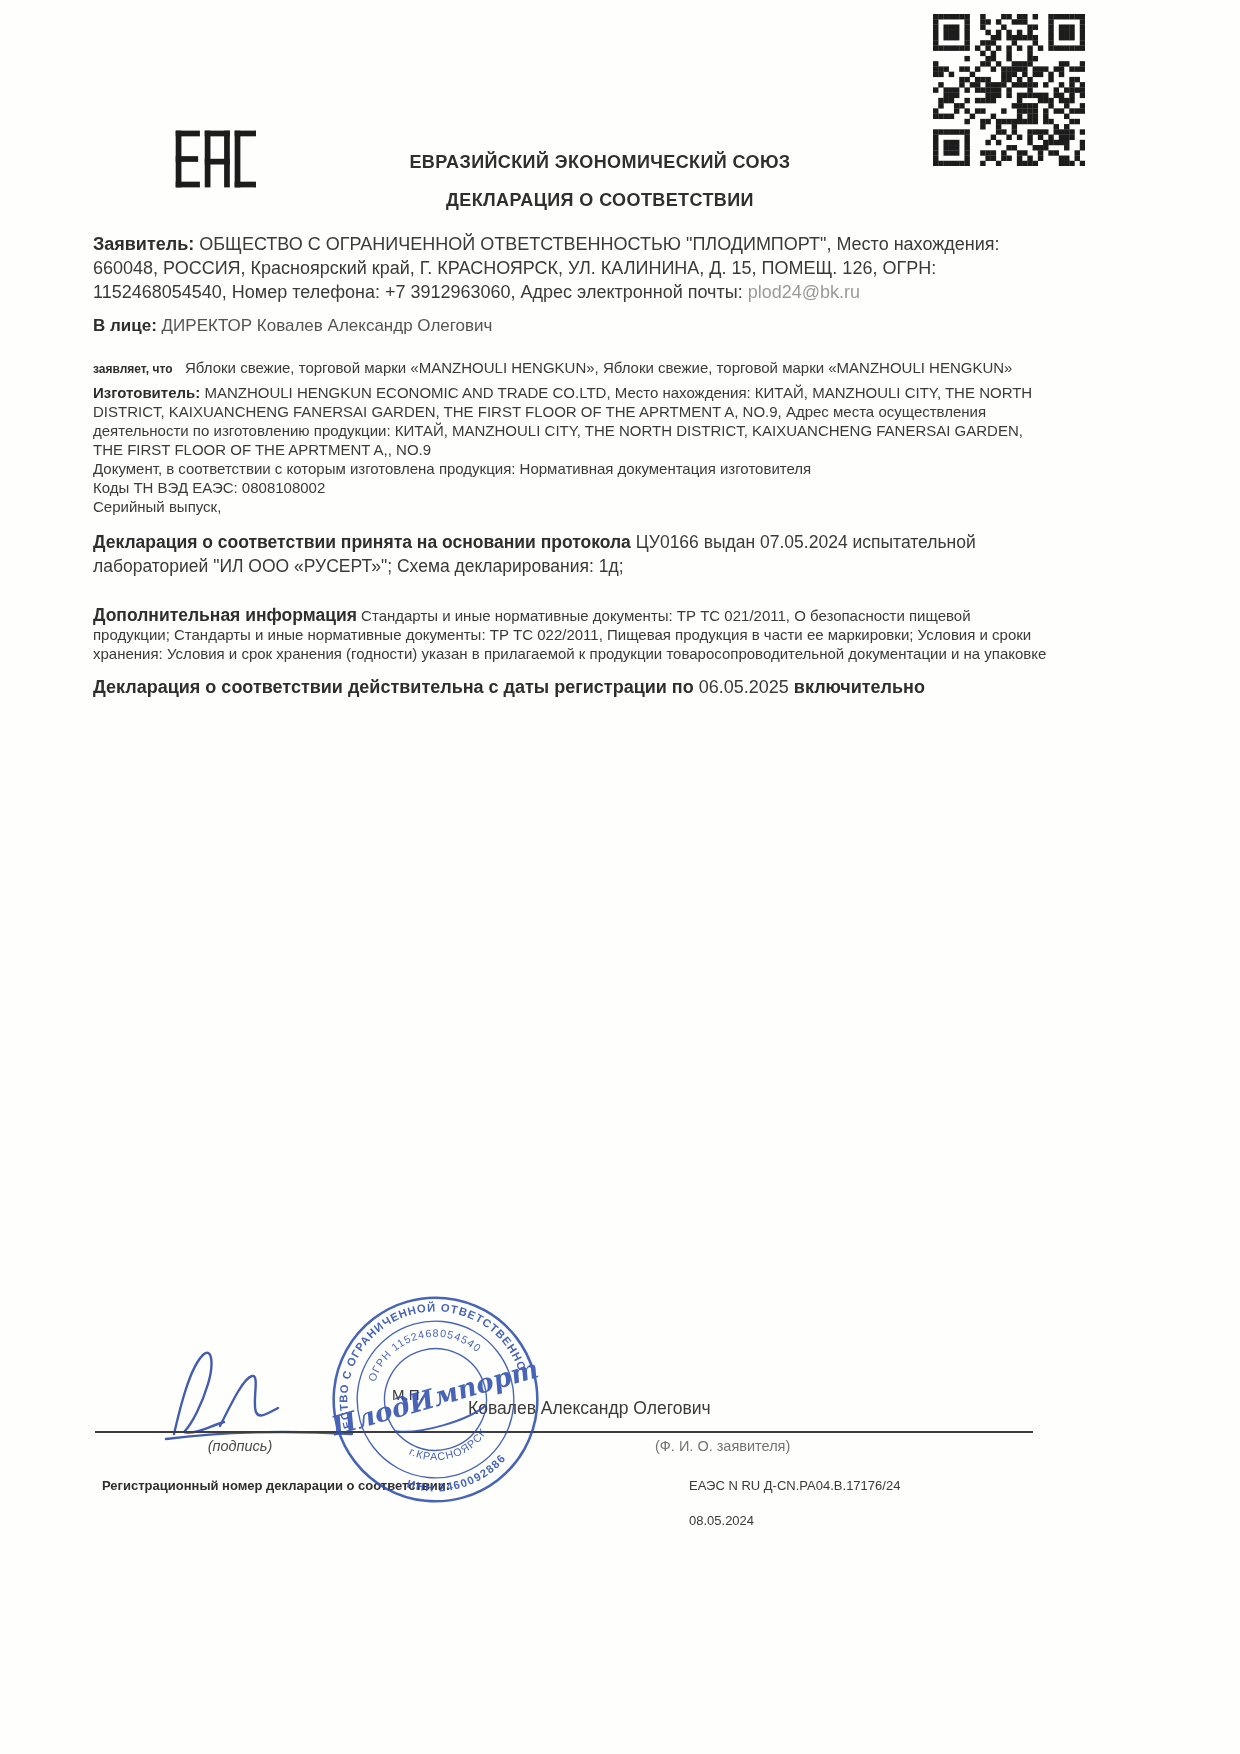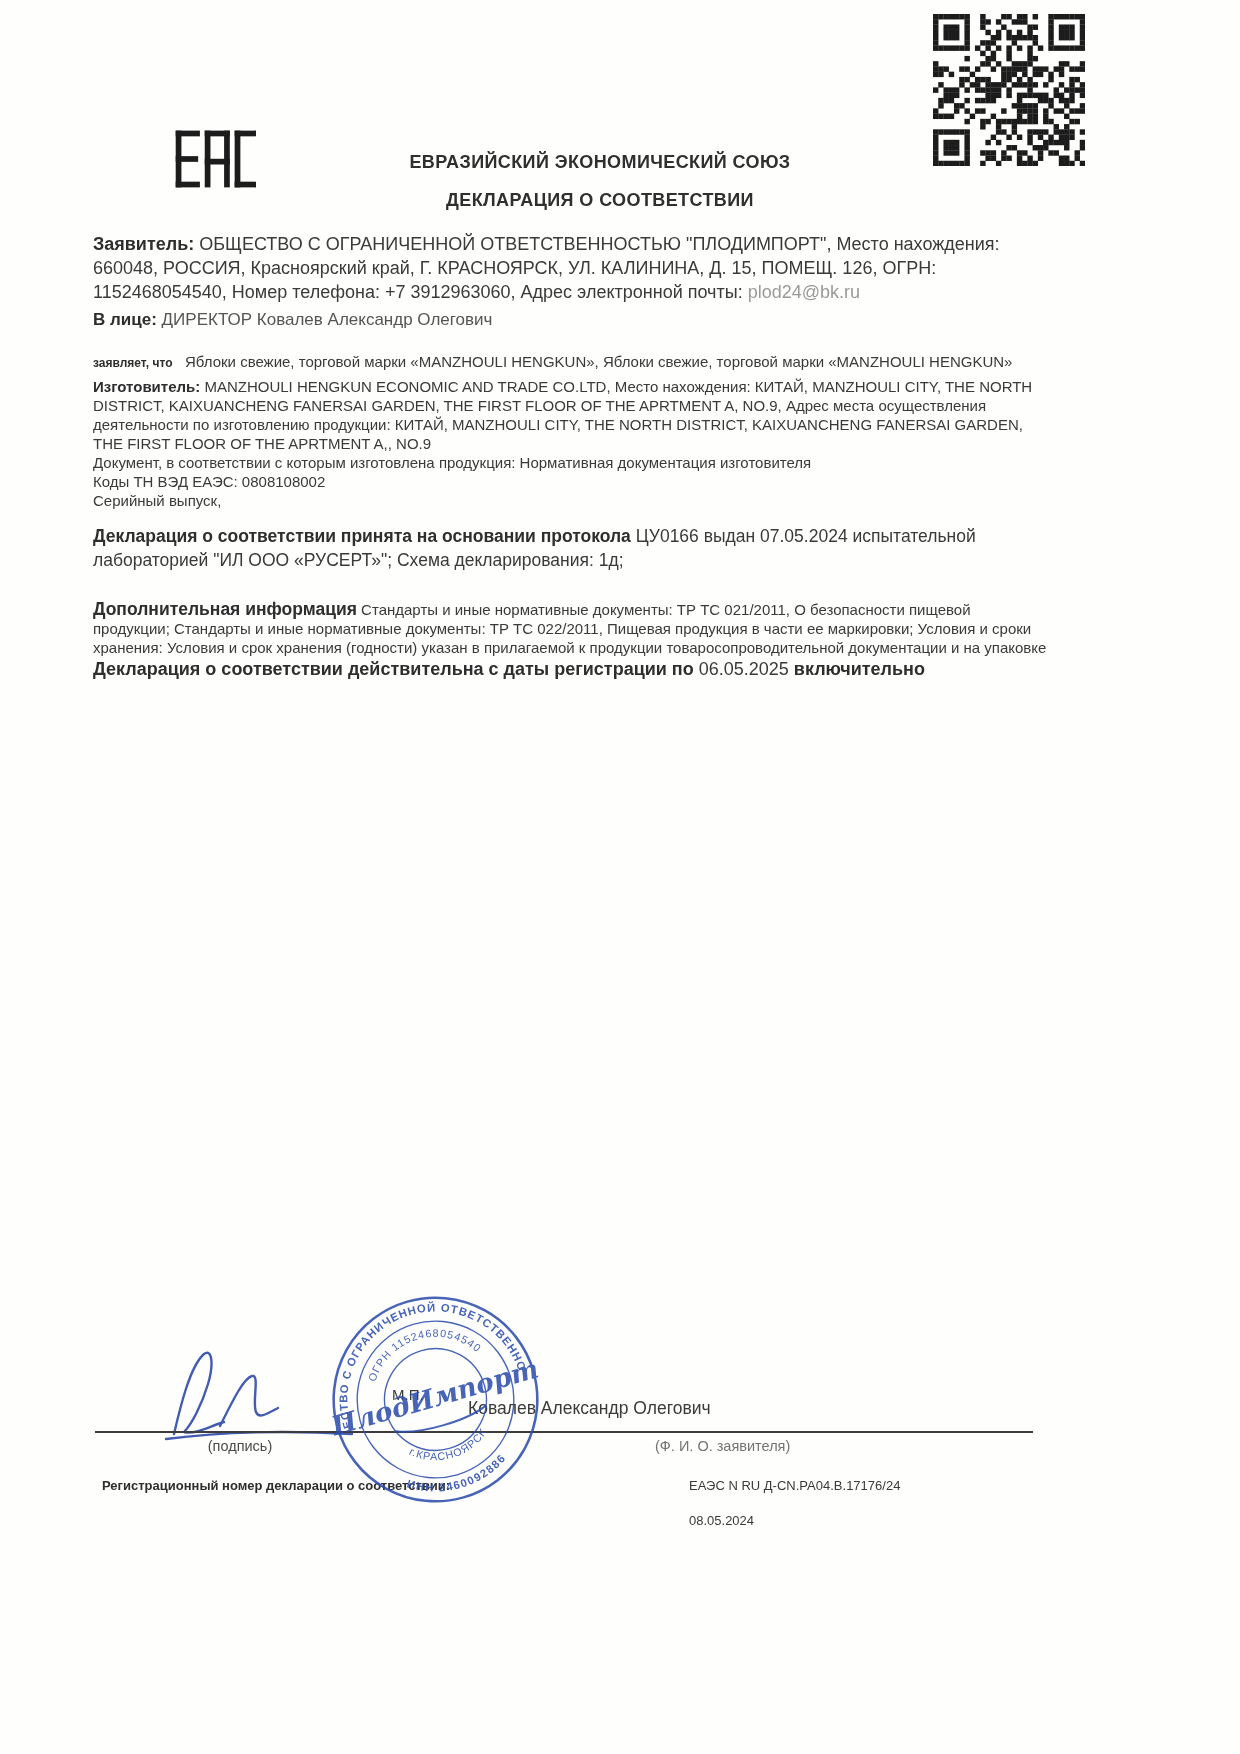--- a/index.html
+++ b/index.html
@@ -17,34 +17,34 @@
 
   
   .content { position:absolute; left:93px; top:232px; width:958px; }
   p { margin:0; }
   .lbl { font-weight:bold; color:#2e2e2e; }
   .t18 { font-size:18px; line-height:24px; }
   .t17 { font-size:17px; line-height:24px; }
   .t15 { font-size:15px; line-height:19px; }
   .email { color:#9a9a9a; }
   .muted { color:#555; }
-  .mb6 { margin-bottom:4px; }
+  .mb6 { margin-bottom:10px; }
   .mb10 { margin-bottom:20px; }
   .mb4 { margin-bottom:4px; }
   .mb14 { margin-bottom:14px; }
   .mb36 { margin-bottom:36px; }
   .mb28 { margin-bottom:28px; }
-  .mb12 { }
+  .mb12 { margin-bottom:12px; }
 
   
   .sig-svg { position:absolute; left:160px; top:1338px; z-index:1; }
   .mp { position:absolute; left:392px; top:1386px; font-size:15px; color:#3a3a3a; z-index:1; }
   .fio { position:absolute; left:468px; top:1398px; font-size:17.5px; color:#3a3a3a; z-index:1; }
   .sig-line { position:absolute; left:95px; top:1431px; width:938px; border-top:2px solid #3c3c3c; z-index:1; }
-  .cap-sign { position:absolute; left:170px; top:1438px; width:140px; text-align:center; font-size:14.5px; color:#4a4a4a; }
+  .cap-sign { position:absolute; left:170px; top:1438px; width:140px; text-align:center; font-size:14.5px; color:#4a4a4a;font-style:italic; }
   .cap-fio  { position:absolute; left:655px; top:1438px; width:240px; text-align:left; font-size:14.5px; color:#737373; }
   .stamp { position:absolute; left:318px; top:1282px; z-index:2; opacity:0.88; transform:rotate(-16deg); }
 
   
   .foot-row { position:absolute; left:102px; width:1060px; font-size:13px; }
   .foot1 { top:1478px; }
   .foot2 { top:1513px; }
   .foot-label { font-weight:bold; color:#2e2e2e; display:inline-block; }
   .foot-value { position:absolute; left:587px; top:0; font-weight:normal; color:#3a3a3a; white-space:nowrap; }
 </style>

